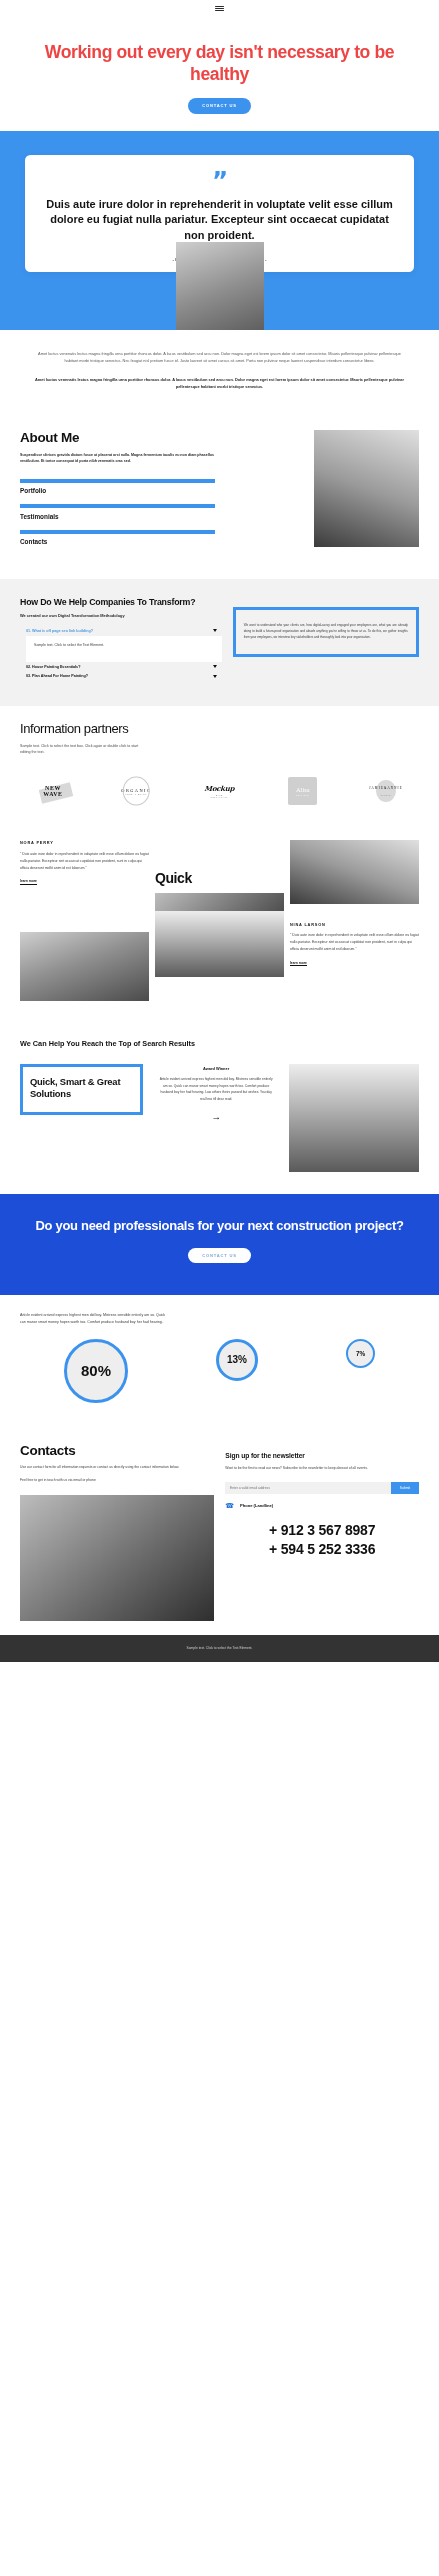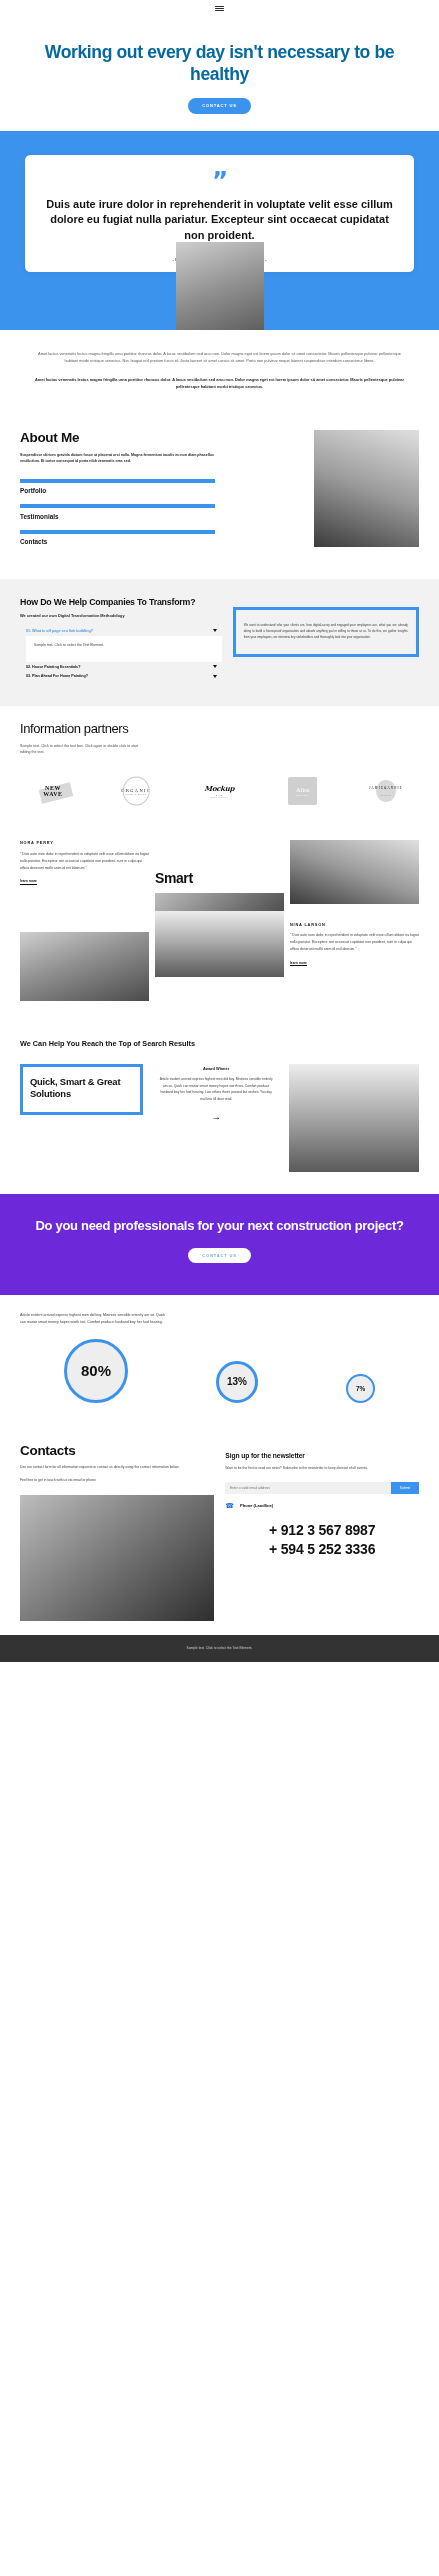--- a/index.html
+++ b/index.html
@@ -15,21 +15,21 @@
 
   
   .nav { height:17.6px; display:flex; align-items:center; justify-content:center; background:#fff; }
   .burger { width:8.2px; display:flex; flex-direction:column; gap:1.2px; cursor:pointer; }
   .burger span { display:block; height:0.9px; background:#2b2b2b; border-radius:0.6px; }
 
   
   .hero { padding:24.6px 35px 17.6px; text-align:center; background:#fff; }
   .hero h1 {
     font-size:17.6px; line-height:1.22; font-weight:800;
-    letter-spacing:-0.4px; color:#0369a1;
+    letter-spacing:-0.4px; color:#ef4444;
   }
   .btn-pill {
     display:inline-block; margin-top:13px;
     background:#3b93ee; color:#fff; border:none;
     border-radius:23.4px; padding:5.3px 14px;
     font-size:4.1px; letter-spacing:0.8px; font-weight:600;
     cursor:pointer;
   }
   .btn-pill.light { background:#ffffff; color:#7fa9d4; }
 
@@ -131,27 +131,27 @@
   .sol-row { margin-top:15px; display:flex; gap:16px; align-items:flex-start; }
   .sol-box { width:32%; border:3.5px solid #3b93ee; padding:9.4px 7px 13px; }
   .sol-box h3 { font-size:9.4px; font-weight:800; line-height:1.22; letter-spacing:-0.2px; }
   .sol-mid { width:30%; text-align:center; padding-top:2.3px; }
   .sol-mid .aw { font-size:3.9px; font-weight:700; }
   .sol-mid p { margin-top:5.3px; font-size:3.3px; line-height:2.0; color:#3d3d3d; }
   .arrow { margin-top:9.4px; font-size:9.4px; line-height:1; }
   .sol-img { width:34%; height:108px; background:#ddd; }
 
   
-  .cta { background:#6d28d9; padding:24.6px 28px 32px; text-align:center; }
+  .cta { background:#1d4ed8; padding:24.6px 28px 32px; text-align:center; }
   .cta h2 { color:#fff; font-size:13px; font-weight:800; line-height:1.26; letter-spacing:-0.3px; }
 
   
   .stats { padding:16.4px 20px 27px; }
   .stats p.note { font-size:3.6px; line-height:1.95; color:#3c3c3c; max-width:146px; }
-  .rings { margin-top:13px; display:flex; align-items:flex-end; justify-content:space-around; }
+  .rings { margin-top:13px; display:flex; align-items:flex-start; justify-content:space-around; }
   .ring { border-radius:50%; background:#eeeeee; border:3.5px solid #3b93ee; display:flex; align-items:center; justify-content:center; font-weight:800; color:#111; }
   .ring.r1 { width:64px; height:64px; font-size:15px; }
   .ring.r2 { width:42px; height:42px; font-size:10px; }
   .ring.r3 { width:29px; height:29px; font-size:6.4px; border-width:2.9px; }
 
   
   .contacts { padding:13px 20px 0; display:flex; gap:11.7px; }
   .c-left { width:50%; }
   .c-left h2 { font-size:13.5px; font-weight:800; letter-spacing:-0.3px; }
   .c-left p { margin-top:6.4px; font-size:3.4px; line-height:1.85; color:#3d3d3d; }
@@ -318,21 +318,21 @@
 
   <div class="team">
     <div class="team-row">
       <div class="tcol">
         <div class="member-name">NORA PERRY</div>
         <div class="member-quote">" Duis aute irure dolor in reprehenderit in voluptate velit esse cillum dolore eu fugiat nulla pariatur. Excepteur sint occaecat cupidatat non proident, sunt in culpa qui officia deserunt mollit anim id est laborum."</div>
         <span class="learn">learn more</span>
       </div>
       <div class="tcol">
         <div style="height:30px"></div>
-        <div class="team-title">Smart</div>
+        <div class="team-title">Quick</div>
         <div class="ph ph-b photoC" style="margin-top:7px"></div>
       </div>
       <div class="tcol">
         <div class="ph ph-a photoB"></div>
         <div style="height:17.6px"></div>
         <div class="member-name">NINA LARSON</div>
         <div class="member-quote">" Duis aute irure dolor in reprehenderit in voluptate velit esse cillum dolore eu fugiat nulla pariatur. Excepteur sint occaecat cupidatat non proident, sunt in culpa qui officia deserunt mollit anim id est laborum."</div>
         <span class="learn">learn more</span>
       </div>
     </div>

